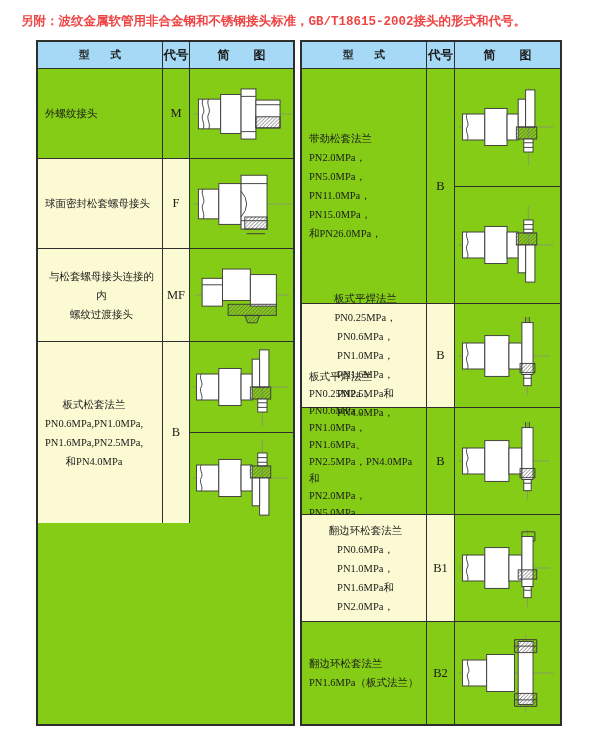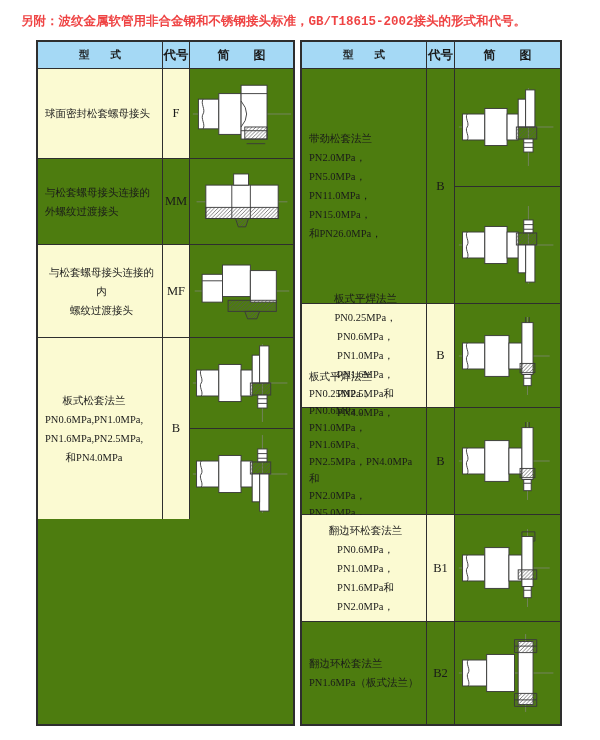--- a/index.html
+++ b/index.html
@@ -1,21 +1,21 @@
 <!DOCTYPE html>
 <html><head>
 <meta charset="utf-8">
 <style>
   html,body{margin:0;padding:0;}
   body{width:600px;height:740px;background:#ffffff;position:relative;
        font-family:"Liberation Serif","DejaVu Serif",serif;color:#1a1a1a;}
   .page-title{position:absolute;left:21px;top:13px;font-size:12.5px;font-weight:bold;
        font-family:Liberation Mono, monospace;color:#ef4444;}
   .tables{position:absolute;left:36px;top:40px;display:flex;}
-  .tbl{border:2px solid #2e2e2e;display:flex;flex-direction:column;background:#4d7c0f;box-sizing:border-box;}
+  .tbl{border:2px solid #2e2e2e;display:flex;flex-direction:column;background:#84cc16;box-sizing:border-box;}
   .tbl.left{width:259px;margin-right:5px;}
   .tbl.right{width:262px;}
   .row{display:flex;border-bottom:1px solid #2e2e2e;box-sizing:border-box;align-items:stretch;}
   .row:last-child{border-bottom:none;}
   .cell{border-right:1px solid #2e2e2e;box-sizing:border-box;}
   .cell:last-child{border-right:none;}
   .cell.type{display:flex;align-items:center;padding:0 4px 0 7px;font-size:10.5px;}
   .type-text{white-space:pre-line;line-height:19px;}
   .type-text.tight{line-height:17px;}
   .left .cell.type{width:125px;} .left .cell.code{width:27px;}
@@ -166,42 +166,41 @@
 
 <div class="tables">
 
   <div class="tbl left">
     <div class="row header">
       <div class="cell type">型　　式</div>
       <div class="cell code">代号</div>
       <div class="cell diagram" style="flex-direction:row;align-items:center;justify-content:center;">简　　图</div>
     </div>
     <div class="row" style="height:90px">
+      <div class="cell type">
+          <span class="type-text">外螺纹接头</span>
+        </div>
+      <div class="cell code">M</div>
+      <div class="cell diagram">
+        <div class="sub">
+            <svg viewBox="0 0 110 88">
+              <use href="#sym-male-thread" xlink:href="#sym-male-thread"></use>
+            </svg>
+          </div>
+      </div>
+    </div>
+    <div class="row" style="height:90px">
       <div class="cell type hl">
           <span class="type-text">球面密封松套螺母接头</span>
         </div>
       <div class="cell code hl">F</div>
       <div class="cell diagram">
         <div class="sub">
             <svg viewBox="0 0 110 88">
               <use href="#sym-swivel-nut" xlink:href="#sym-swivel-nut"></use>
-            </svg>
-          </div>
-      </div>
-    </div>
-    <div class="row" style="height:86px">
-      <div class="cell type">
-          <span class="type-text">与松套螺母接头连接的
-外螺纹过渡接头</span>
-        </div>
-      <div class="cell code">MM</div>
-      <div class="cell diagram">
-        <div class="sub">
-            <svg viewBox="0 0 110 88">
-              <use href="#sym-male-adapter" xlink:href="#sym-male-adapter"></use>
             </svg>
           </div>
       </div>
     </div>
     <div class="row" style="height:93px">
       <div class="cell type hl">
           <span class="type-text">与松套螺母接头连接的内
 螺纹过渡接头</span>
         </div>
       <div class="cell code hl">MF</div>

